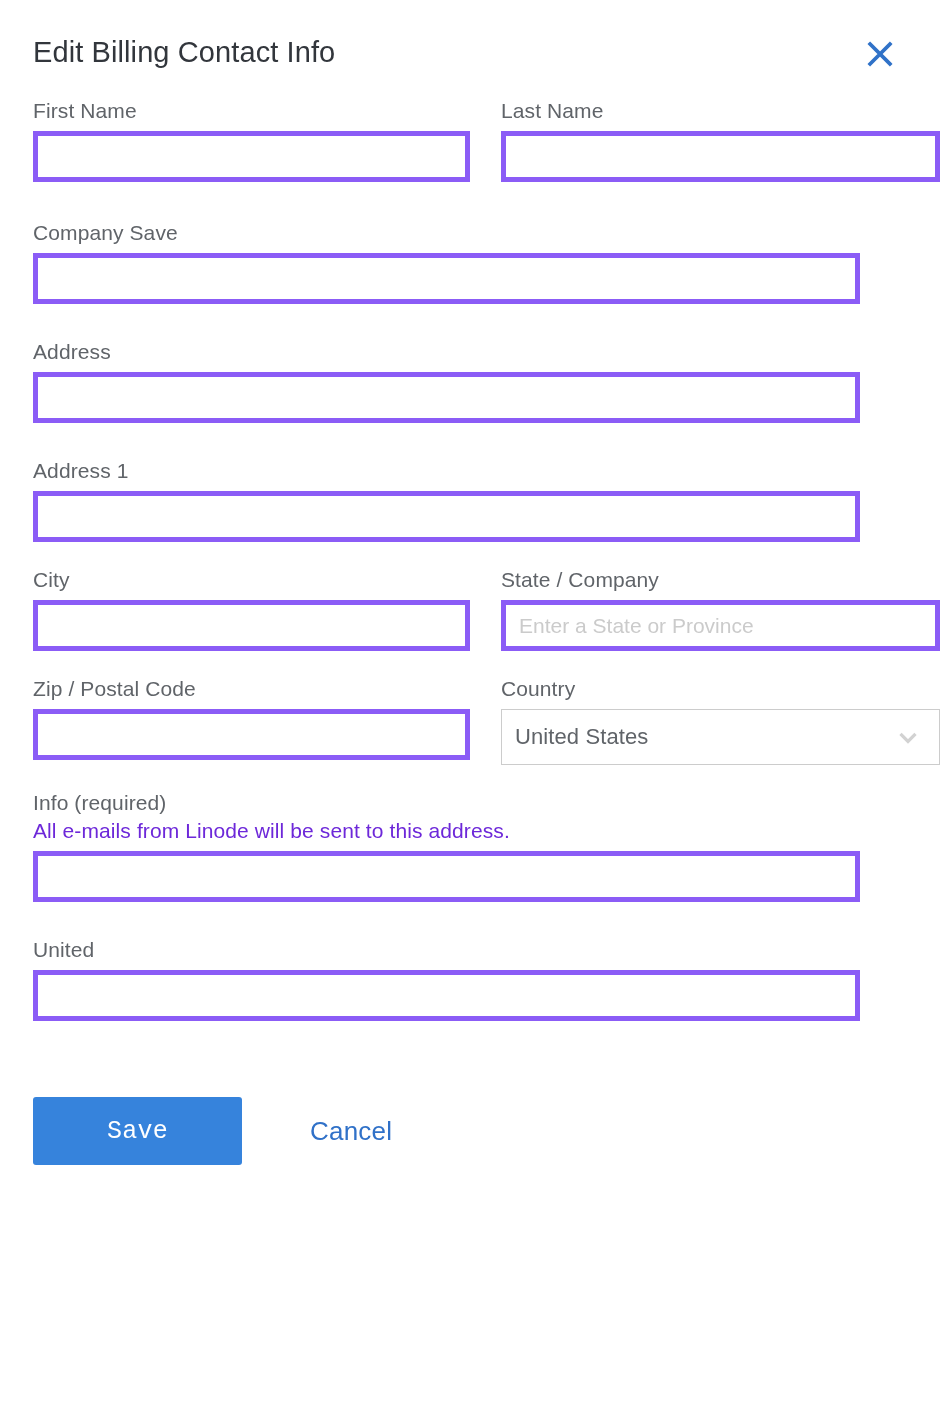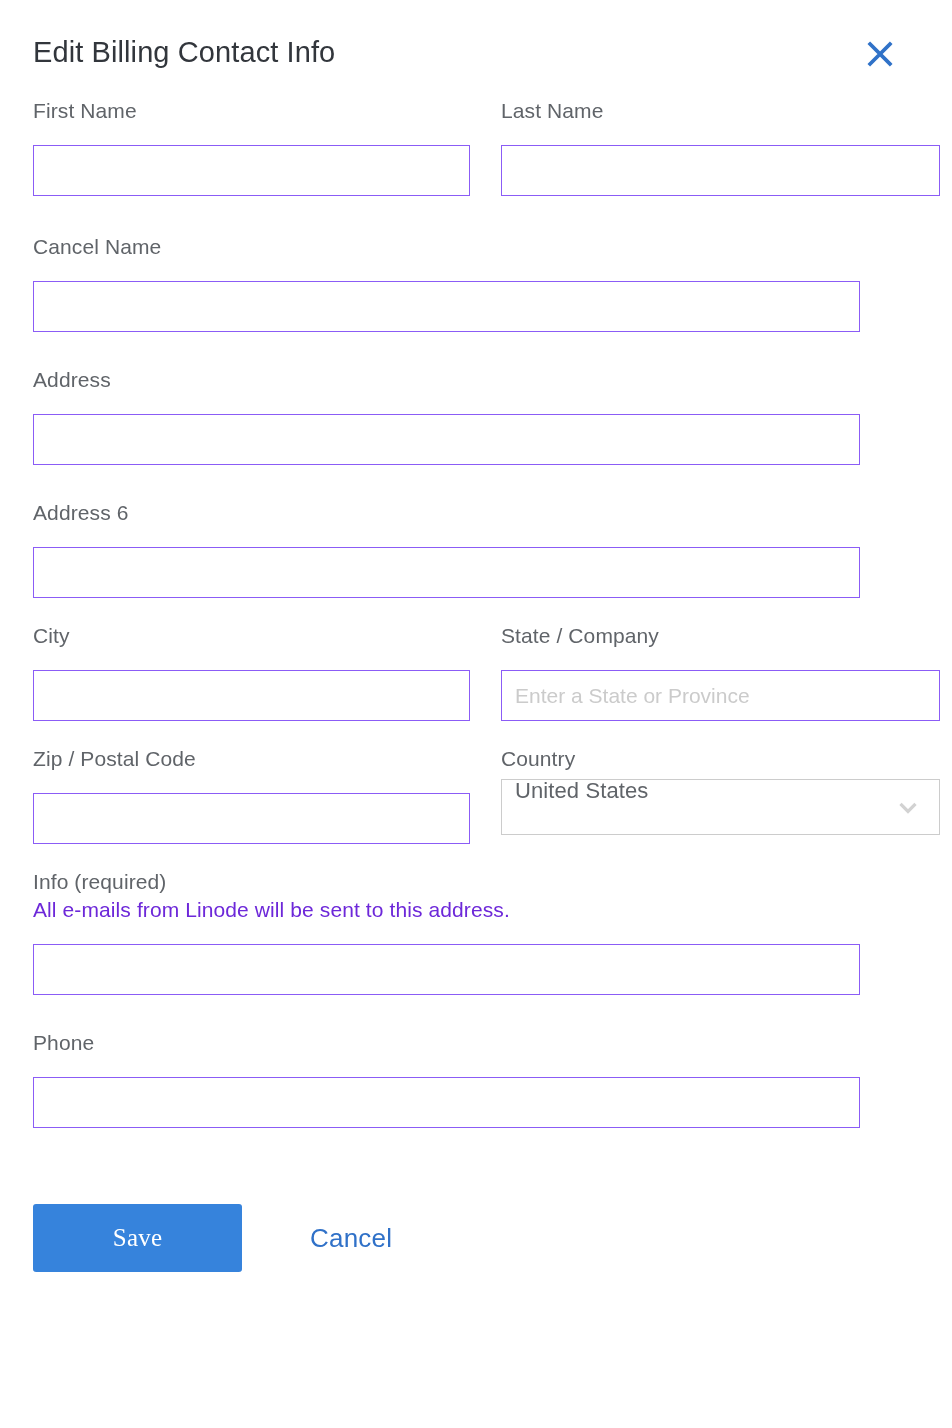--- a/index.html
+++ b/index.html
@@ -87,43 +87,43 @@
     color: #6d28d9;
     font-weight: 400;
     letter-spacing: .1px;
     white-space: nowrap;
   }
 
   .text-input {
     display: block;
     width: 100%;
     height: 51px;
-    margin-top: 20px;
-    border: 1px solid #8b5cf6;
+    margin-top: 6px;
+    border: 5px solid #8b5cf6;
     border-radius: 0;
     background: #fff;
     font-family: "Liberation Sans", "DejaVu Sans", sans-serif;
     font-size: 21px;
     color: #606469;
     padding: 0 13px;
     outline: none;
   }
   .text-input::placeholder {
     color: #cbcbcb;
     opacity: 1;
   }
 
   .select-wrap {
     position: relative;
     margin-top: 6px;
     height: 56px;
     border: 1px solid #ccc;
     background: #fff;
     display: flex;
-    align-items: flex-start;
+    align-items: center;
     padding: 0 13px;
     cursor: pointer;
   }
   .select-value {
     font-size: 22px;
     color: #606469;
     line-height: 1;
     letter-spacing: .1px;
   }
   .select-chevron {
@@ -146,21 +146,21 @@
     padding-left: 9px;
     margin-top: 42px;
   }
   .btn-save {
     width: 209px;
     height: 68px;
     background: #3683dc;
     color: #ffffff;
     border: none;
     border-radius: 3px;
-    font-family: Liberation Serif, serif;
+    font-family: Liberation Mono, monospace;
     font-size: 25px;
     letter-spacing: .2px;
     cursor: pointer;
     padding: 0;
   }
   .btn-cancel {
     margin-left: 68px;
     background: transparent;
     border: none;
     color: #3071c8;
@@ -196,35 +196,35 @@
       </div>
       <div class="field col-right">
         <label class="field-label">Last Name</label>
         <input class="text-input" type="text" value="" style="">
       </div>
     </div>
 
     <div class="gap-a"></div>
 
     <div class="field full">
-      <label class="field-label">Cancel Name</label>
+      <label class="field-label">Company Save</label>
       <input class="text-input" type="text" value="" style="">
     </div>
 
     <div class="gap-b"></div>
 
     <div class="field full">
       <label class="field-label">Address</label>
       <input class="text-input" type="text" value="" style="">
     </div>
 
     <div class="gap-b"></div>
 
     <div class="field full">
-      <label class="field-label">Address 6</label>
+      <label class="field-label">Address 1</label>
       <input class="text-input" type="text" value="" style="">
     </div>
 
     <div class="gap-c"></div>
 
     <div class="row">
       <div class="field col-left">
         <label class="field-label">City</label>
         <input class="text-input" type="text" value="" style="">
       </div>
@@ -258,21 +258,21 @@
 
     <div class="field full">
       <label class="field-label">Info (required)</label>
       <span class="field-help">All e-mails from Linode will be sent to this address.</span>
       <input class="text-input" type="text" value="" style="">
     </div>
 
     <div class="gap-b"></div>
 
     <div class="field full">
-      <label class="field-label">Phone</label>
+      <label class="field-label">United</label>
       <input class="text-input" type="text" value="" style="">
     </div>
 
     <div class="gap-b"></div>
 
 
   </div>
 
   <div class="actions">
     <button class="btn-save">Save</button>

